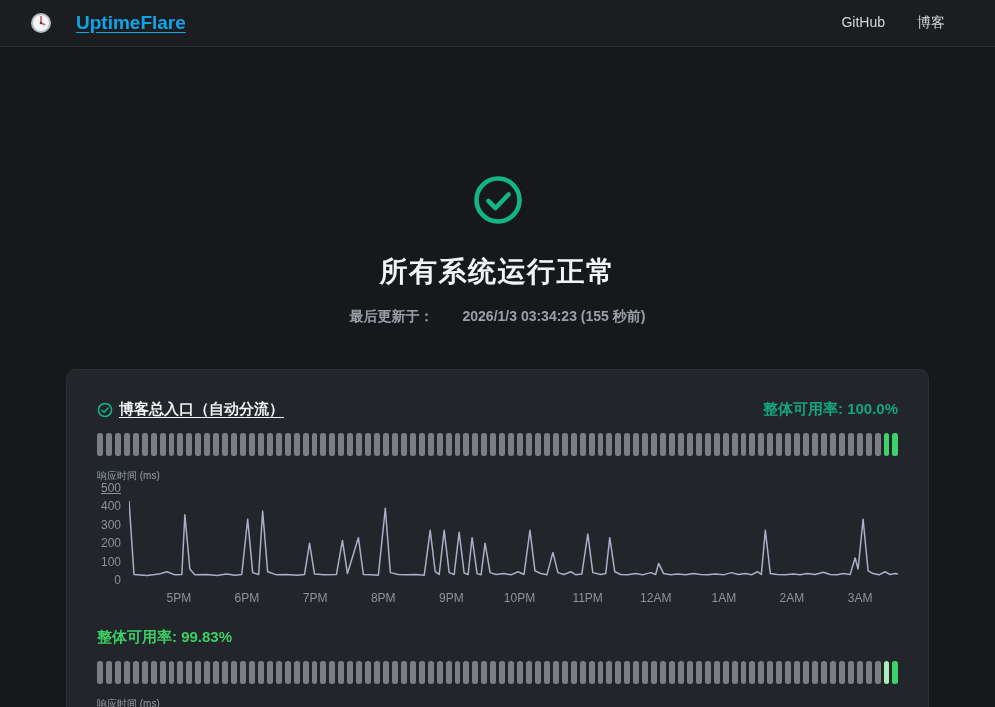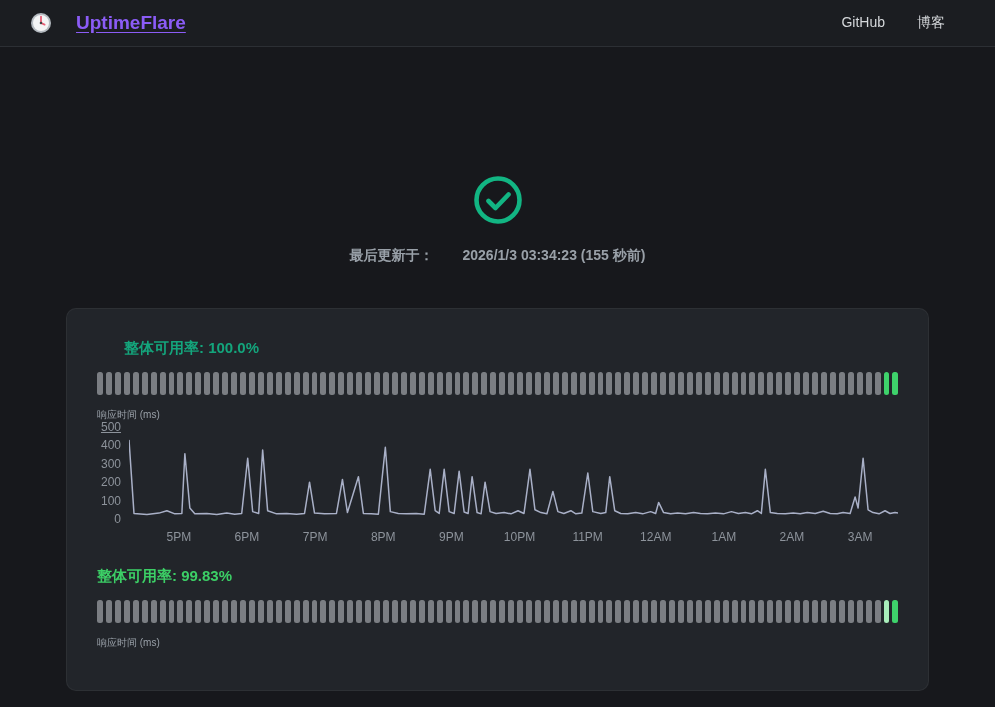--- a/index.html
+++ b/index.html
@@ -53,21 +53,21 @@
   .ytick { position:absolute; right:8px; transform:translateY(-50%); font-size:12px; color:#8d939b; white-space:nowrap; }
   svg.plot { width:100%; height:92px; display:block; }
   .xaxis { grid-column:2; position:relative; height:18px; margin-top:9px; }
   .xtick { position:absolute; top:2px; transform:translateX(-50%); font-size:12px; color:#8d939b; }
   .monitor + .monitor { margin-top:21px; }
 </style>
 </head>
 <body>
 
 <div class="navbar">
-  <div class="brand" style="color: #8b5cf6; gap: 24px;">
+  <div class="brand" style="color: #0ea5e9; gap: 24px;">
     <span>
       <svg width="22" height="22" viewBox="0 0 22 22">
         <circle cx="11" cy="11" r="10" fill="#b4bac0"></circle>
         <circle cx="11" cy="11" r="8" fill="#f4f5f6"></circle>
         <line x1="11" y1="11" x2="11" y2="4.6" stroke="#e85d75" stroke-width="1.8" stroke-linecap="round"></line>
         <line x1="11" y1="11" x2="14.6" y2="12.6" stroke="#e85d75" stroke-width="1.8" stroke-linecap="round"></line>
         <circle cx="11" cy="11" r="1.3" fill="#444"></circle>
       </svg>
     </span>
     <span>UptimeFlare</span>
@@ -78,30 +78,40 @@
   </div>
 </div>
 
 <div class="hero">
   <span class="hero-icon-wrap" style="color: rgb(18, 181, 131);">
     <svg width="52" height="52" viewBox="0 0 52 52" style="color:inherit">
       <circle cx="26" cy="26" r="21.5" fill="none" stroke="currentColor" stroke-width="4.6"></circle>
       <path d="M16.5 27 L23.5 34 L36.5 20.5" fill="none" stroke="currentColor" stroke-width="4.6" stroke-linecap="round" stroke-linejoin="round"></path>
     </svg>
   </span>
+  <div class="hero-title">所有系统运行正常</div>
   <div class="hero-sub">
     <span>最后更新于：</span>
     <span class="val">2026/1/3 03:34:23 (155 秒前)</span>
   </div>
 </div>
 
 <div class="card">
 
   <div class="monitor">
     <div class="mon-header">
+      <span class="mon-title">
+        <span style="color: rgb(18, 181, 131);">
+          <svg width="16" height="16" viewBox="0 0 18 18" style="color:inherit">
+            <circle cx="9" cy="9" r="7.4" fill="none" stroke="currentColor" stroke-width="1.7"></circle>
+            <path d="M5.6 9.3 L7.9 11.6 L12.5 6.8" fill="none" stroke="currentColor" stroke-width="1.7" stroke-linecap="round" stroke-linejoin="round"></path>
+          </svg>
+        </span>
+        <span>博客总入口（自动分流）</span>
+      </span>
       <span class="avail" style="color: rgb(20, 165, 124); margin-left: 27px;">
         <span>整体可用率:</span>
         <span>100.0%</span>
       </span>
     </div>
     <div class="bars">
         <div class="ubar" style="background: rgb(123, 126, 131);"></div>
         <div class="ubar" style="background: rgb(123, 126, 131);"></div>
         <div class="ubar" style="background: rgb(123, 126, 131);"></div>
         <div class="ubar" style="background: rgb(123, 126, 131);"></div>

